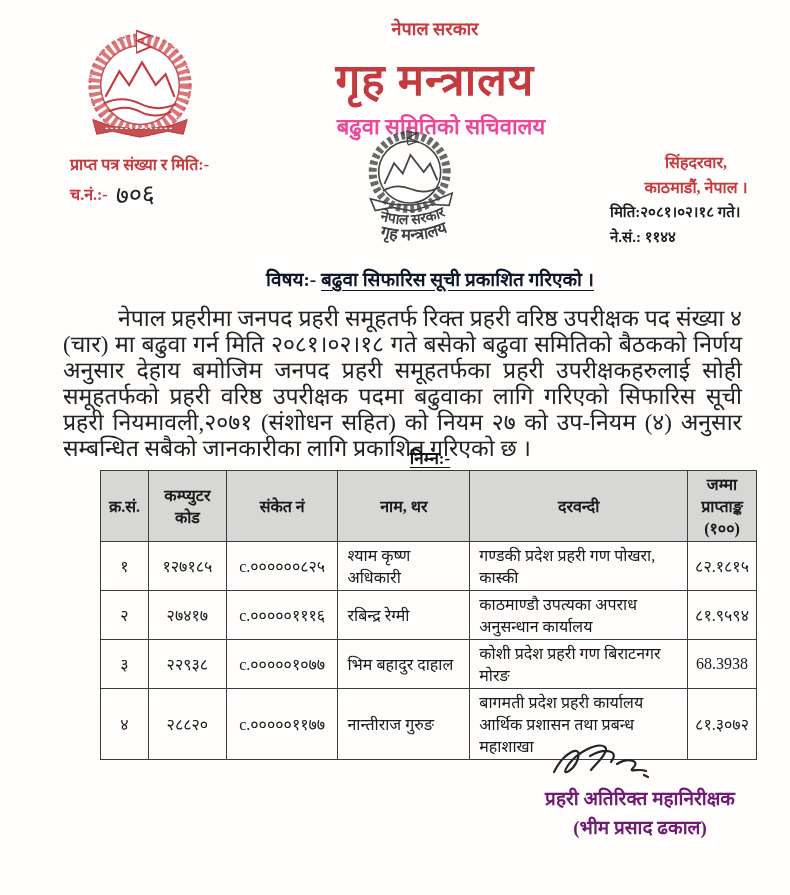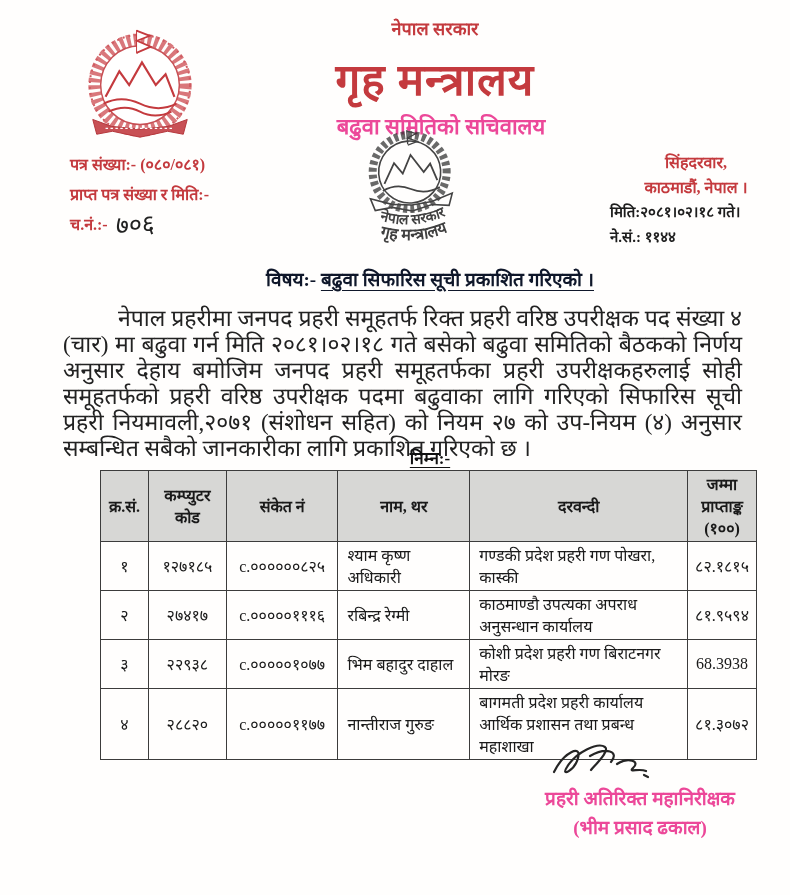--- a/index.html
+++ b/index.html
@@ -52,21 +52,21 @@
     border:1.6px solid #3c3c3c;padding:2px 5px;overflow:hidden;
   }
   table.promo th{
     background:#d7d7d5;font-weight:bold;text-align:center;height:60px;font-size:16px;
   }
   table.promo td{text-align:center;}
   table.promo td.left{text-align:left;padding-left:9px;}
   tr.r1 td{height:40px;} tr.r2 td{height:44px;} tr.r3 td{height:40px;} tr.r4 td{height:60px;}
 
   .sig-scribble{left:548px;top:736px;}
-  .sig-block{left:490px;top:784px;width:300px;font-size:19px;line-height:29px;color:#ec4899;}
+  .sig-block{left:490px;top:784px;width:300px;font-size:19px;line-height:29px;color:#701a75;}
 </style>
 </head>
 <body>
 
 <div class="page">
 
   <div class="abs emblem-red">
     <svg width="128" height="122" viewBox="0 0 130 124">
       <circle cx="65" cy="60" r="46" fill="none" stroke="#d9777b" stroke-width="13" stroke-dasharray="4 3"></circle>
       <circle cx="65" cy="60" r="51" fill="none" stroke="#cf5a60" stroke-width="2" stroke-dasharray="2 4"></circle>
@@ -102,21 +102,20 @@
       <text font-size="14" font-weight="bold" fill="#262626" font-family="Liberation Serif, DejaVu Serif, serif">
         <textPath href="#arc1" startOffset="50%" text-anchor="middle">नेपाल सरकार</textPath>
       </text>
       <text font-size="16" font-weight="bold" fill="#262626" font-family="Liberation Serif, DejaVu Serif, serif">
         <textPath href="#arc2" startOffset="50%" text-anchor="middle">गृह मन्त्रालय</textPath>
       </text>
     </svg>
   </div>
 
   <div class="abs ref-block">
-    <div class="ref-line red">पत्र संख्या:- (०८०/०८१)</div>
     <div class="ref-line red">प्राप्त पत्र संख्या र मिति:-</div>
     <div class="ref-line">
       <span class="red">च.नं.:-</span>
       <span class="handwritten">७०६</span>
     </div>
   </div>
 
   <div class="abs addr-block">
     <div class="addr-red red">सिंहदरवार,</div>
     <div class="addr-red red">काठमाडौं, नेपाल ।</div>

